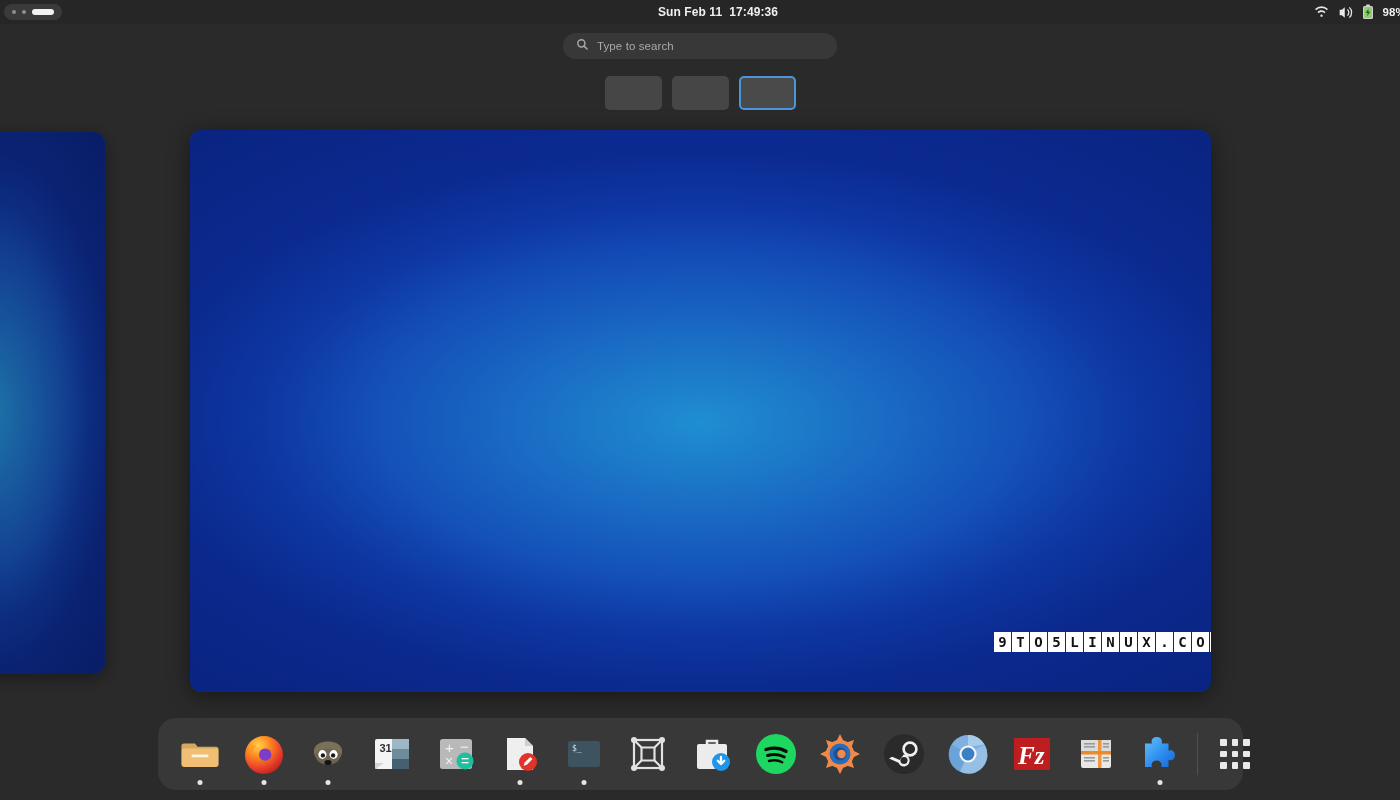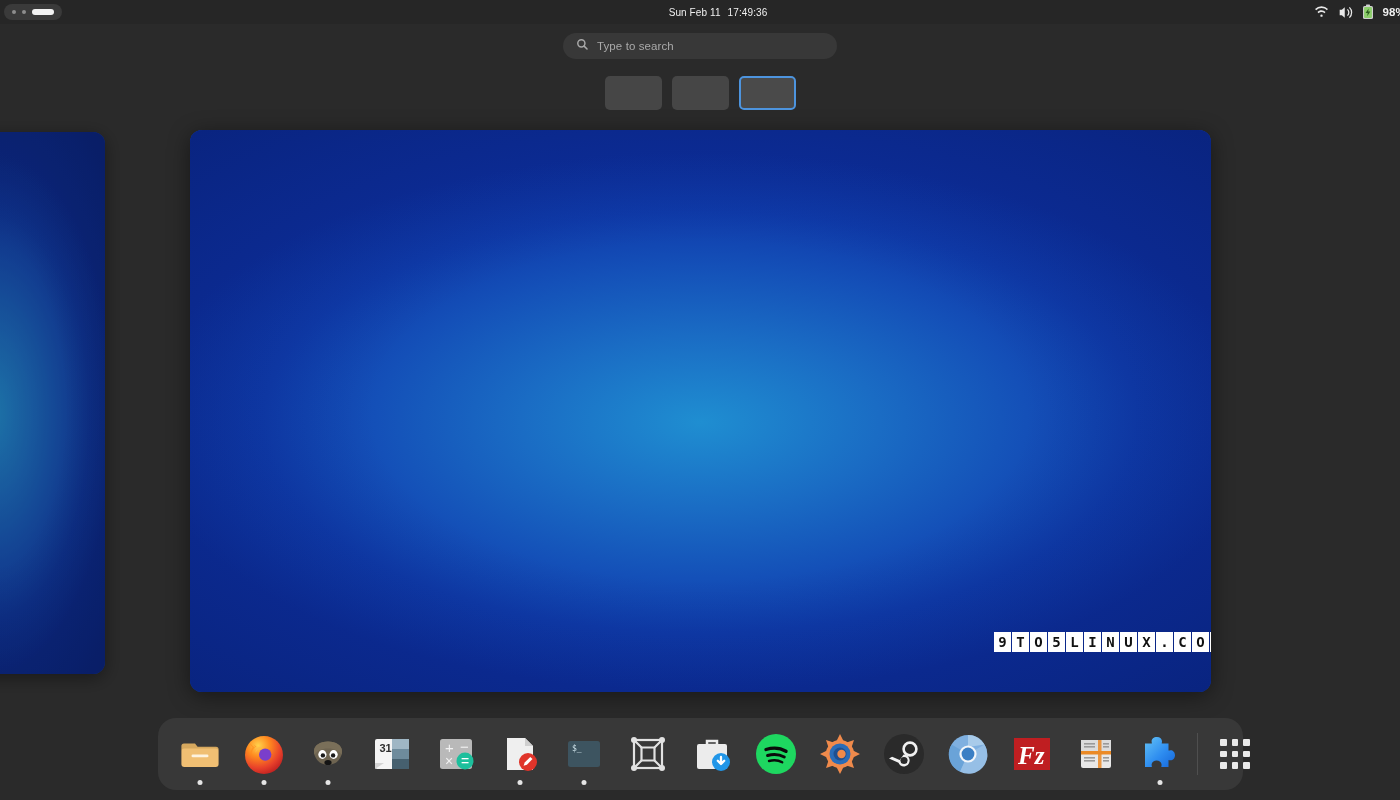--- a/index.html
+++ b/index.html
@@ -25,21 +25,21 @@
     display:flex; align-items:center; gap:6px;
     background:#3a3a3a; border-radius:9px;
   }
   .ws-dot{ width:4px; height:4px; border-radius:50%; background:#8d8d8d; }
   .ws-dot.active{ width:22px; height:6px; border-radius:3px; background:#f2f2f2; }
 
   #panel-clock{
     position:absolute; left:0; right:0; top:0; height:24px;
     display:flex; align-items:center; justify-content:center;
     gap:7px;
-    font-size:10px; font-weight:normal; color:#efefef;
+    font-size:12px; font-weight:bold; color:#efefef;
     letter-spacing:.1px;
     padding-left:36px;
   }
 
   #panel-status{
     position:absolute; right:0; top:0; height:24px;
     display:flex; align-items:center; gap:9px;
     padding-right:0px;
   }
   #panel-status svg{ display:block; }

